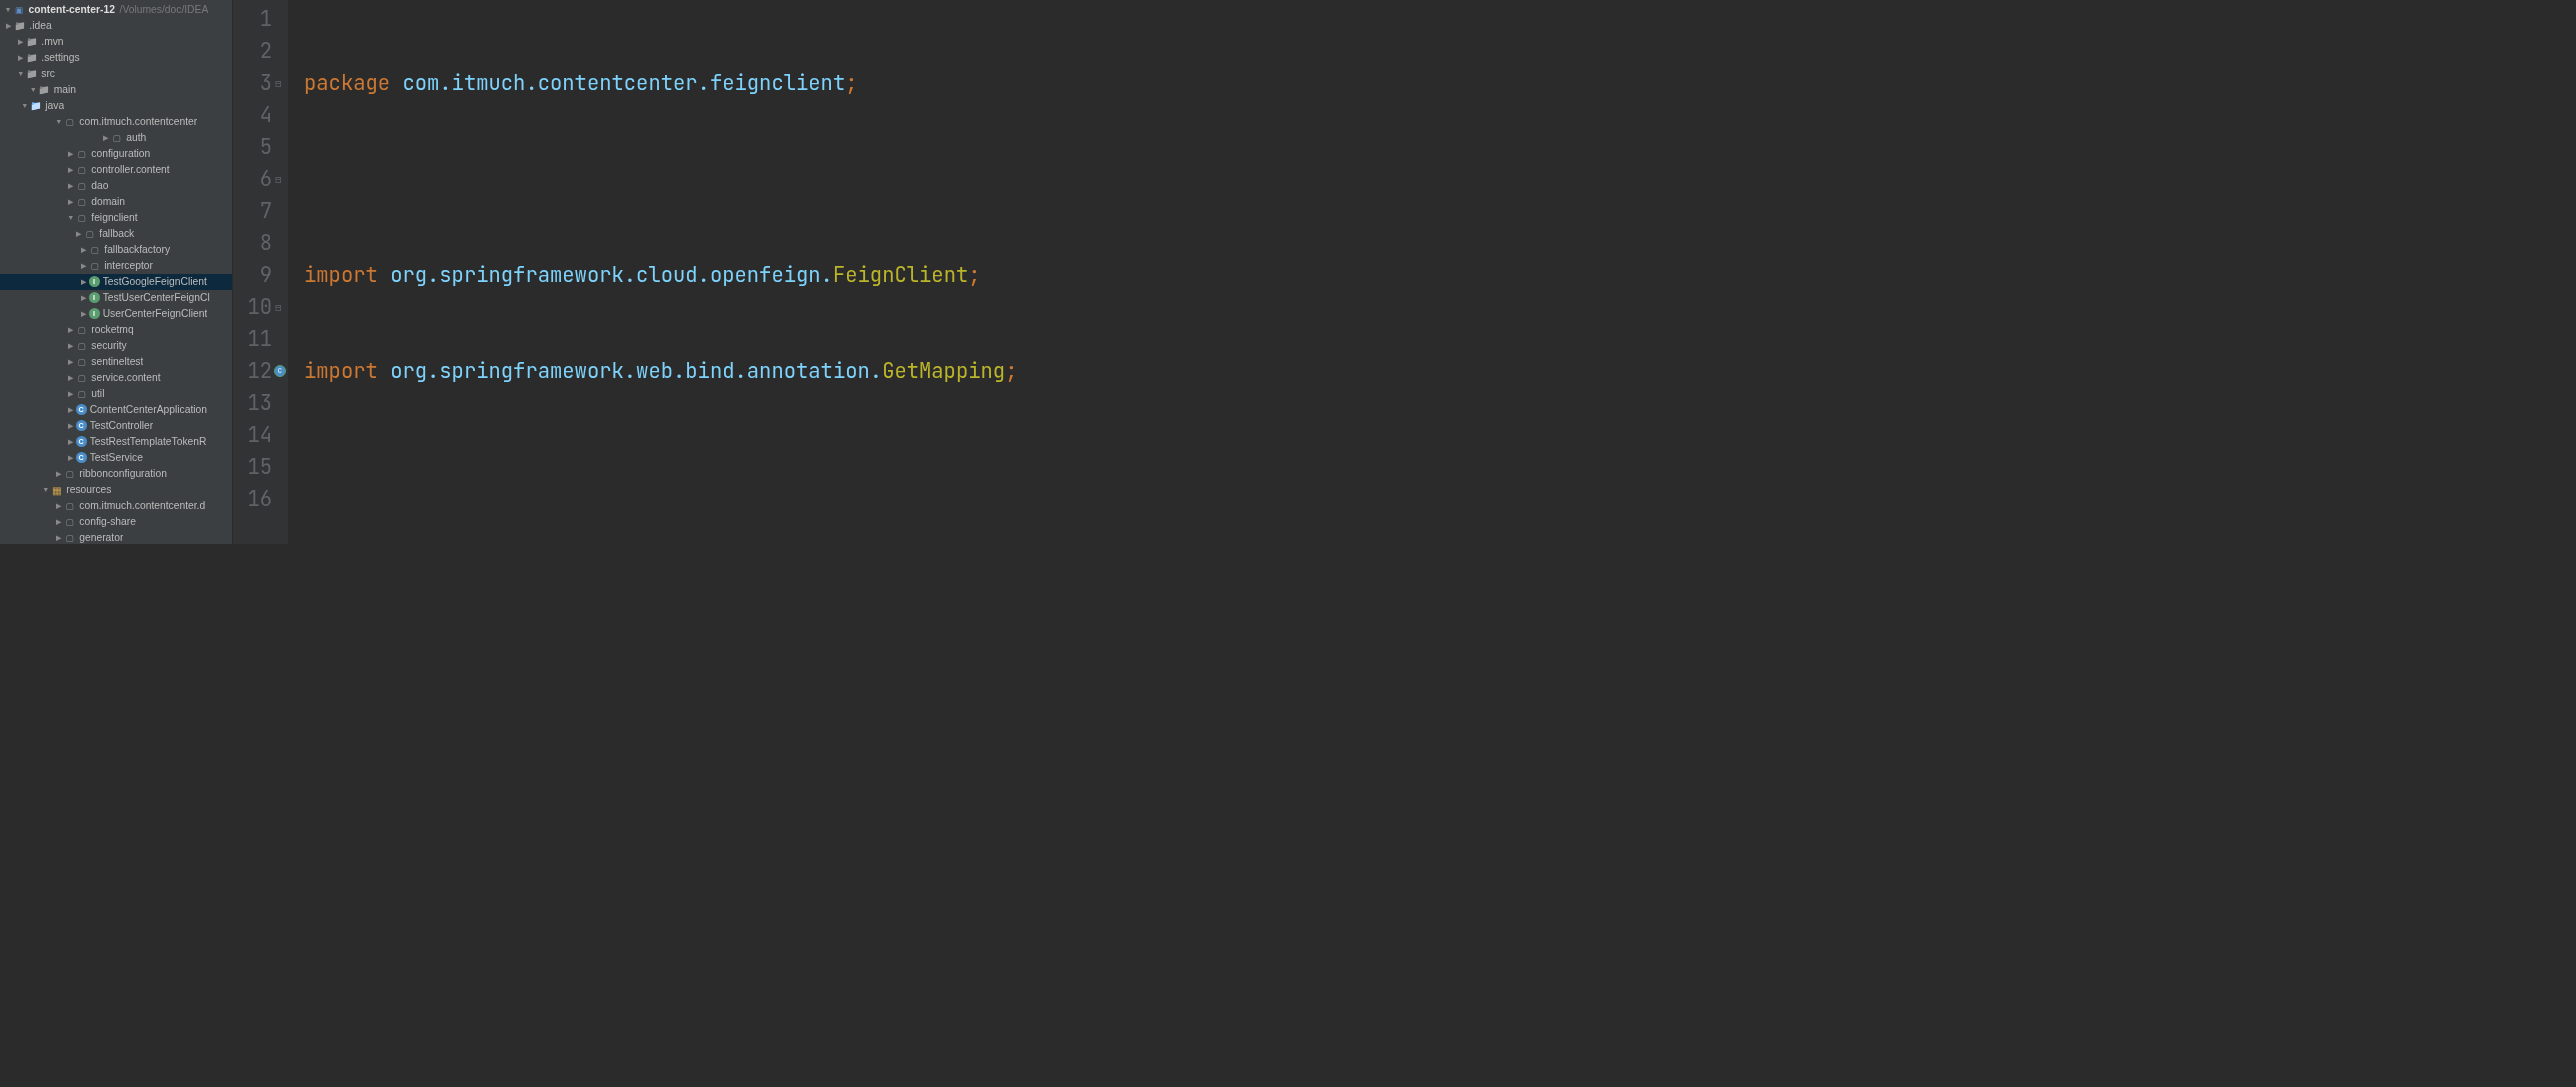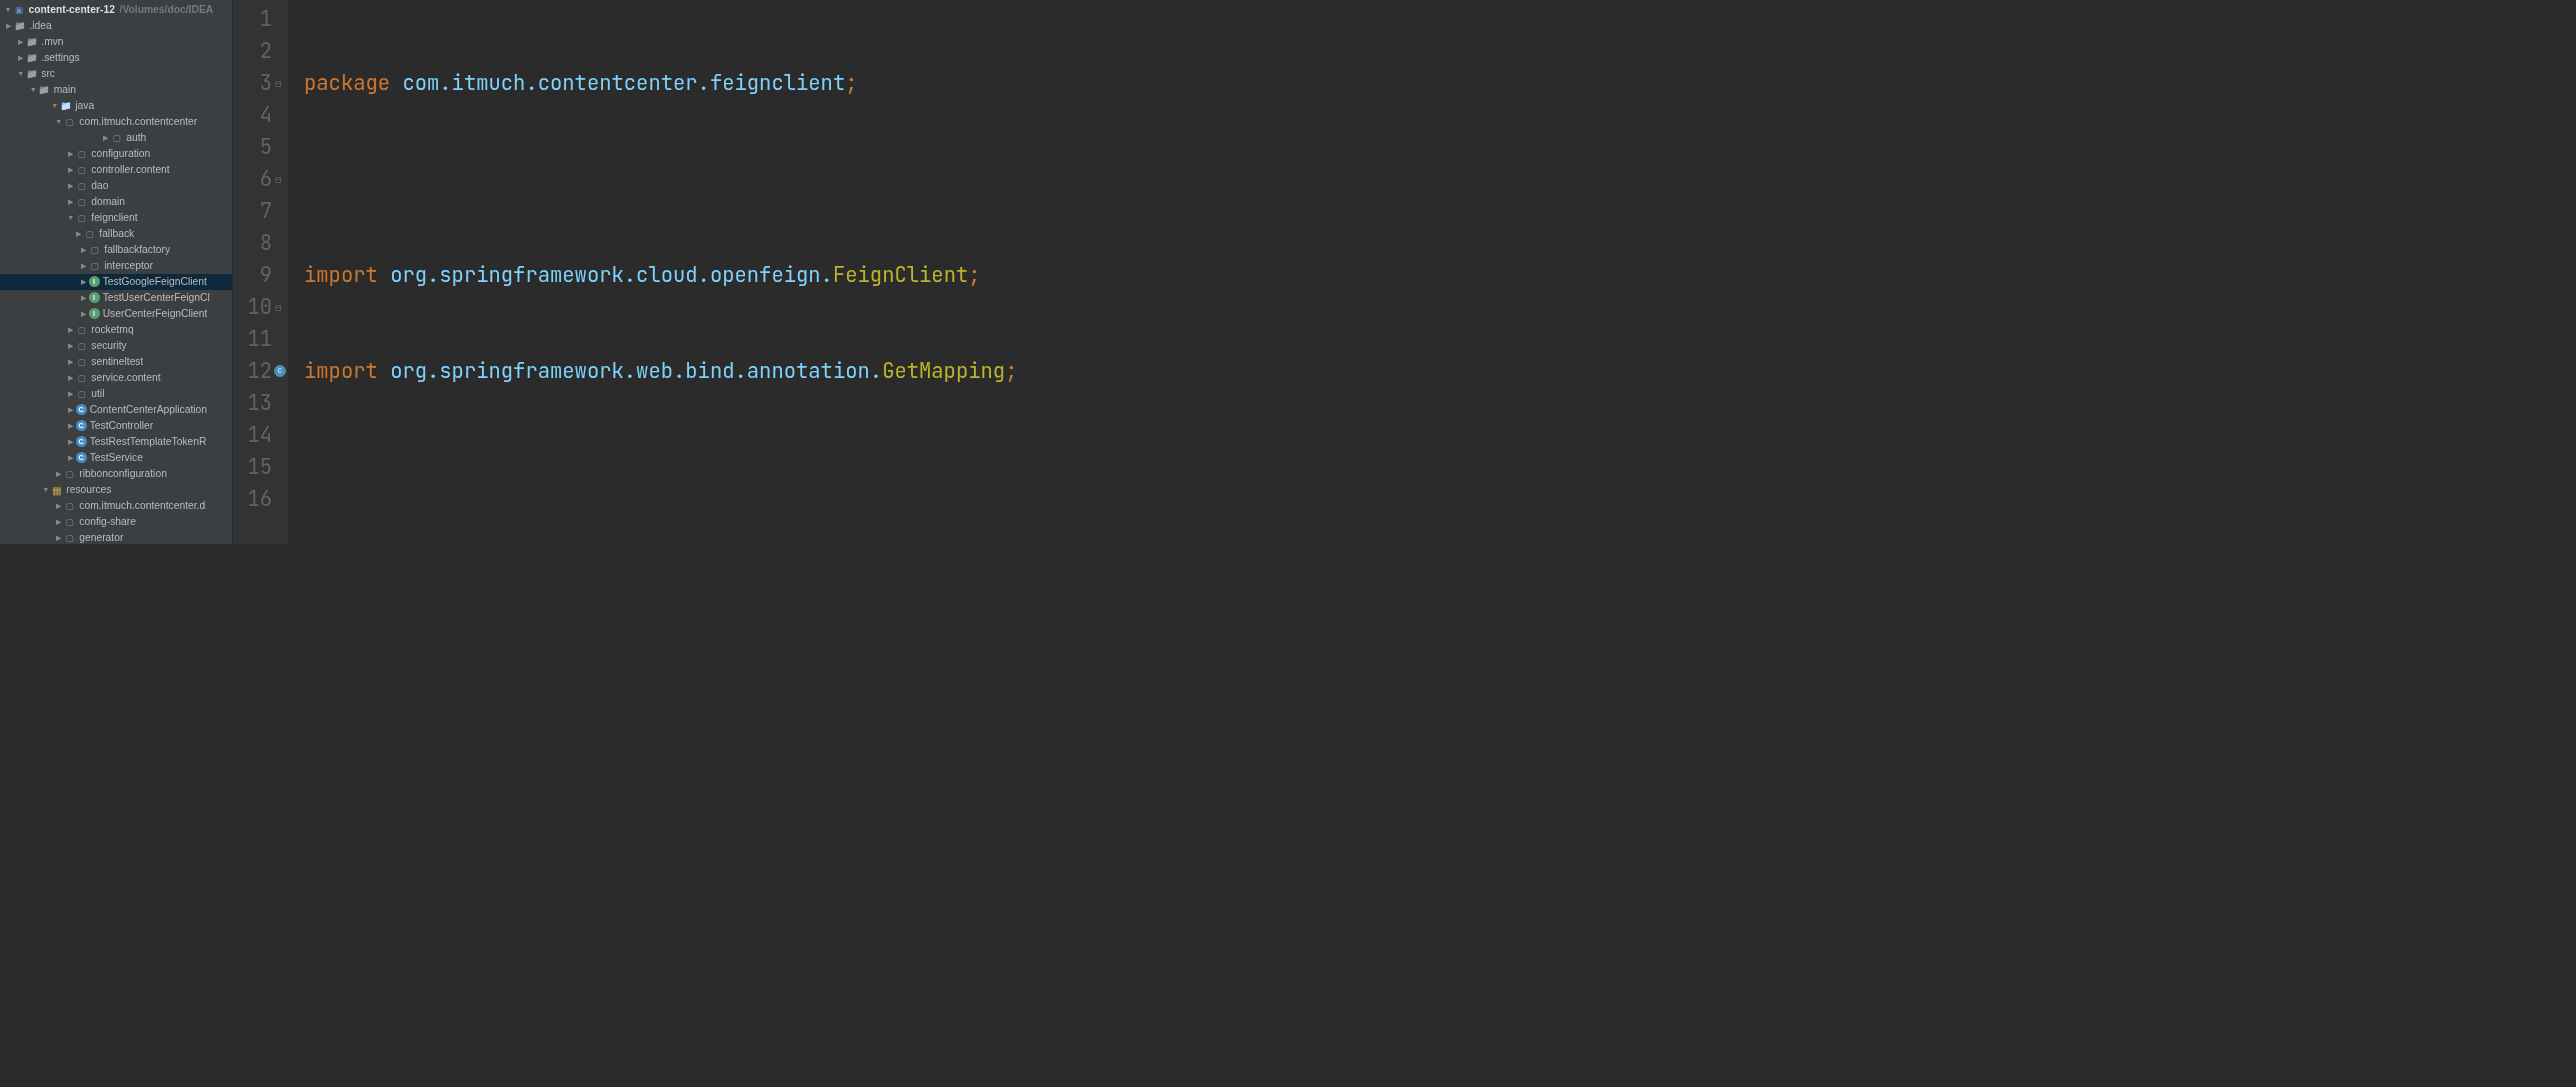--- a/index.html
+++ b/index.html
@@ -63,21 +63,21 @@
       font-weight: bold;
     }
     .java-icon.interface { background: #5a9e6f; }
     .java-icon.class-c { background: #4a8ec9; }
     .res-icon { color: #c9a04a; }
     .res-icon::before { content: "▦"; }
     .module-icon { color: #5a8bc7; font-size: 8.7px; }
     .module-icon::before { content: "▣"; }
     .label { overflow: hidden; text-overflow: ellipsis; }
     .label-bold { font-weight: bold; color: #dddddd; }
-    .label-path { color: #787878; margin-left: 4.7px; font-weight: bold; }
+    .label-path { color: #787878; margin-left: 4.7px; font-weight: normal; }
 
     .editor {
       flex: 1;
       display: flex;
       background: #2b2b2b;
       font-family: "JetBrains Mono", "Consolas", monospace;
       font-size: 20.5px;
       overflow: hidden;
     }
     .gutter {
@@ -155,21 +155,21 @@
       <div class="tree-item" style="padding-left: 16px;">
         <span class="arrow down"></span>
         <span class="icon folder-icon"></span>
         <span class="label">src</span>
       </div>
       <div class="tree-item" style="padding-left: 28.4px;">
         <span class="arrow down"></span>
         <span class="icon folder-icon"></span>
         <span class="label">main</span>
       </div>
-      <div class="tree-item" style="padding-left: 50px;">
+      <div class="tree-item" style="padding-left: 20px;">
         <span class="arrow down"></span>
         <span class="icon folder-icon folder-blue"></span>
         <span class="label">java</span>
       </div>
       <div class="tree-item" style="padding-left: 54px;">
         <span class="arrow down"></span>
         <span class="icon pkg-icon"></span>
         <span class="label">com.itmuch.contentcenter</span>
       </div>
       <div class="tree-item" style="padding-left: 101px;">

